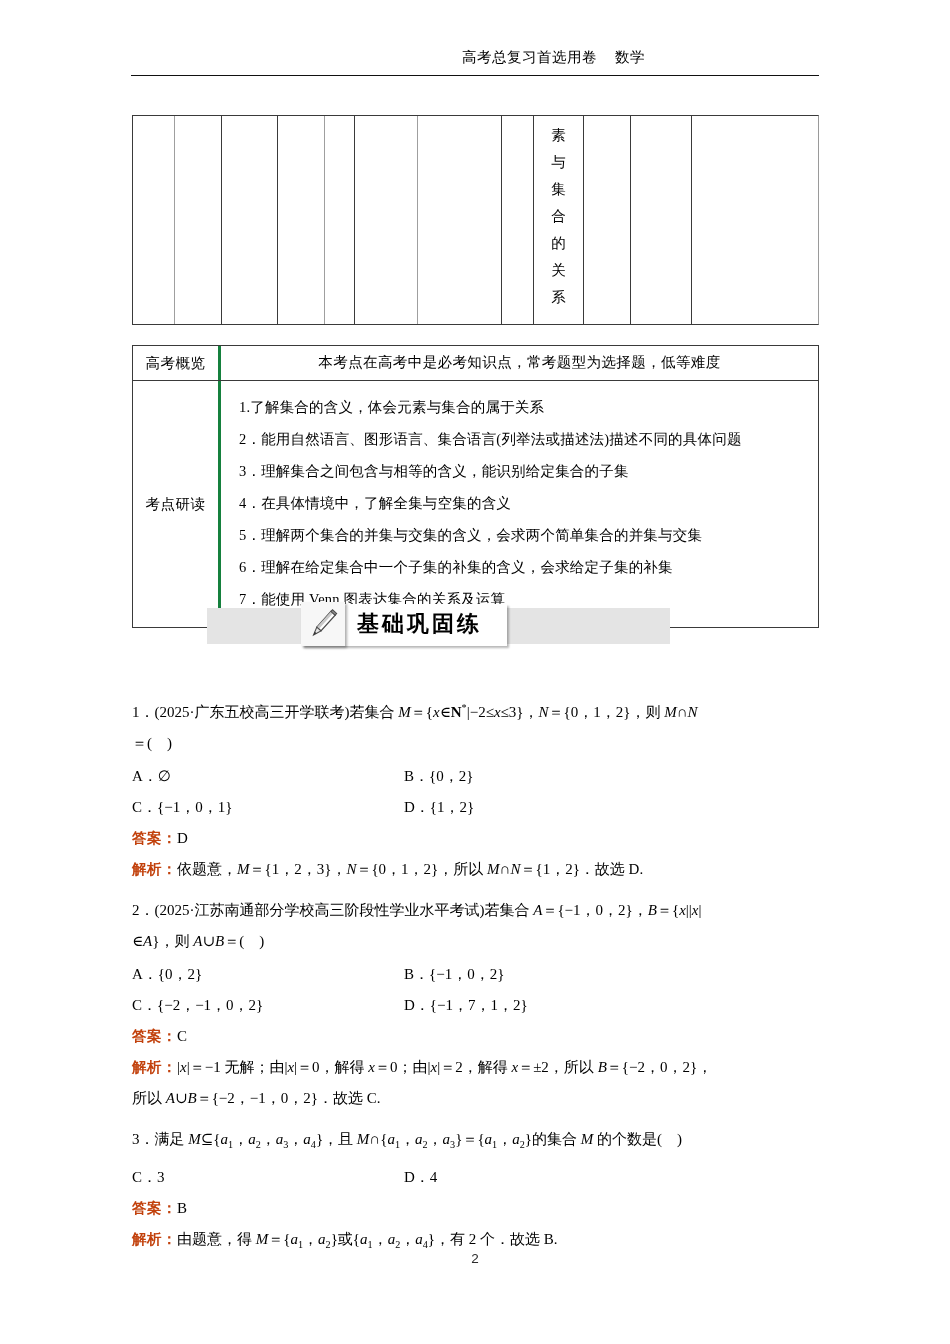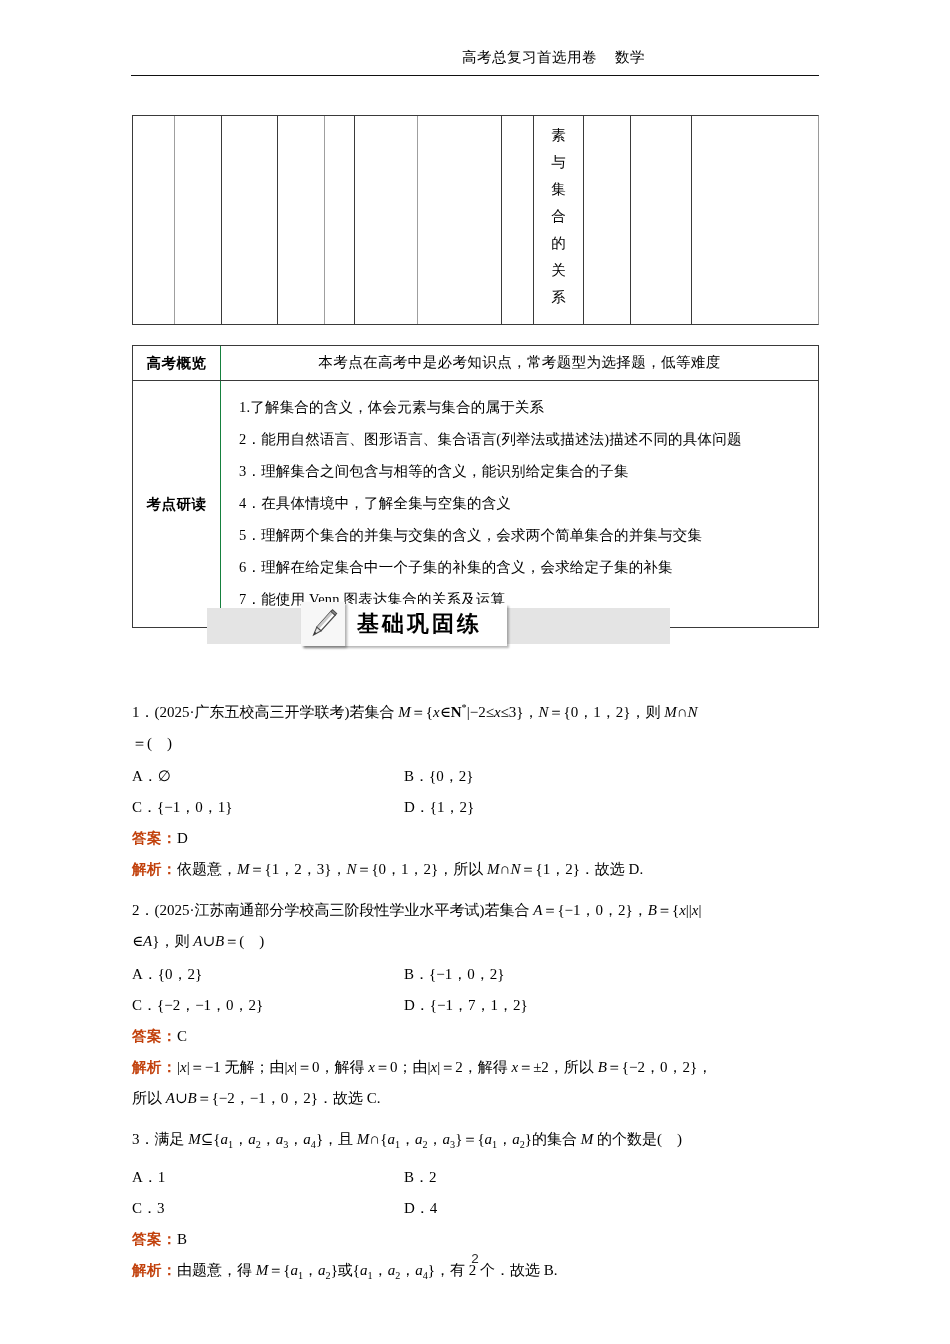--- a/index.html
+++ b/index.html
@@ -96,27 +96,27 @@
     box-sizing: border-box;
   }
   .info-table .row {
     display: flex;
     border-bottom: 1px solid #3a3a3a;
   }
   .info-table .row:last-child { border-bottom: none; }
   .info-table .label-cell {
     width: 88px;
     flex: 0 0 88px;
-    border-right: 1px solid #15803d;
+    border-right: 3px solid #15803d;
     box-sizing: border-box;
     display: flex;
     align-items: center;
     justify-content: center;
     font-size: 14.5px;
-    font-weight: bold;
+    font-weight: normal;
     font-family: "Liberation Sans", "DejaVu Sans", sans-serif;
     letter-spacing: 0.5px;
   }
   .info-table .value-cell {
     flex: 1 1 auto;
     box-sizing: border-box;
     padding: 6px 10px 8px 14px;
     font-size: 14.5px;
   }
   .overview-row .value-cell {
@@ -360,24 +360,20 @@
       </div>
     </div>
 
     <div class="spacer-10"></div>
 
     <div class="q-block">
       <div class="q-stem">
         <span class="cont-line">3．满足 <i class="mathi">M</i>⊆{<i class="mathi">a</i><sub>1</sub>，<i class="mathi">a</i><sub>2</sub>，<i class="mathi">a</i><sub>3</sub>，<i class="mathi">a</i><sub>4</sub>}，且 <i class="mathi">M</i>∩{<i class="mathi">a</i><sub>1</sub>，<i class="mathi">a</i><sub>2</sub>，<i class="mathi">a</i><sub>3</sub>}＝{<i class="mathi">a</i><sub>1</sub>，<i class="mathi">a</i><sub>2</sub>}的集合 <i class="mathi">M</i> 的个数是(&nbsp;&nbsp;&nbsp;&nbsp;)</span>
       </div>
       <div class="opt-row">
-        <div class="opt opt-a">A．1</div>
-        <div class="opt opt-b">B．2</div>
-      </div>
-      <div class="opt-row">
         <div class="opt opt-c">C．3</div>
         <div class="opt opt-d">D．4</div>
       </div>
       <div class="answer-line">
         <span class="tag">答案：</span><span>B</span>
       </div>
       <div class="explain-line">
         <span class="tag">解析：</span><span class="body">由题意，得 <i class="mathi">M</i>＝{<i class="mathi">a</i><sub>1</sub>，<i class="mathi">a</i><sub>2</sub>}或{<i class="mathi">a</i><sub>1</sub>，<i class="mathi">a</i><sub>2</sub>，<i class="mathi">a</i><sub>4</sub>}，有 2 个．故选 B.</span>
       </div>
     </div>

